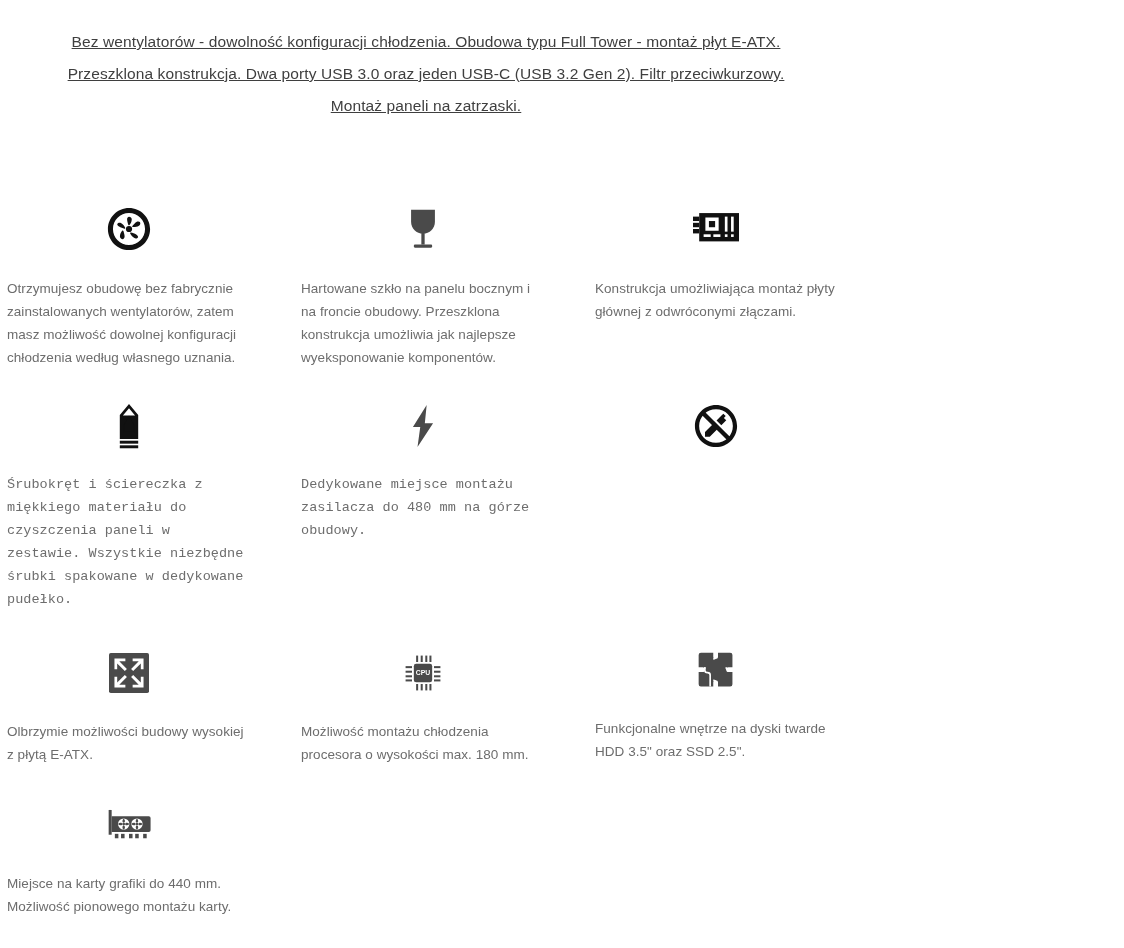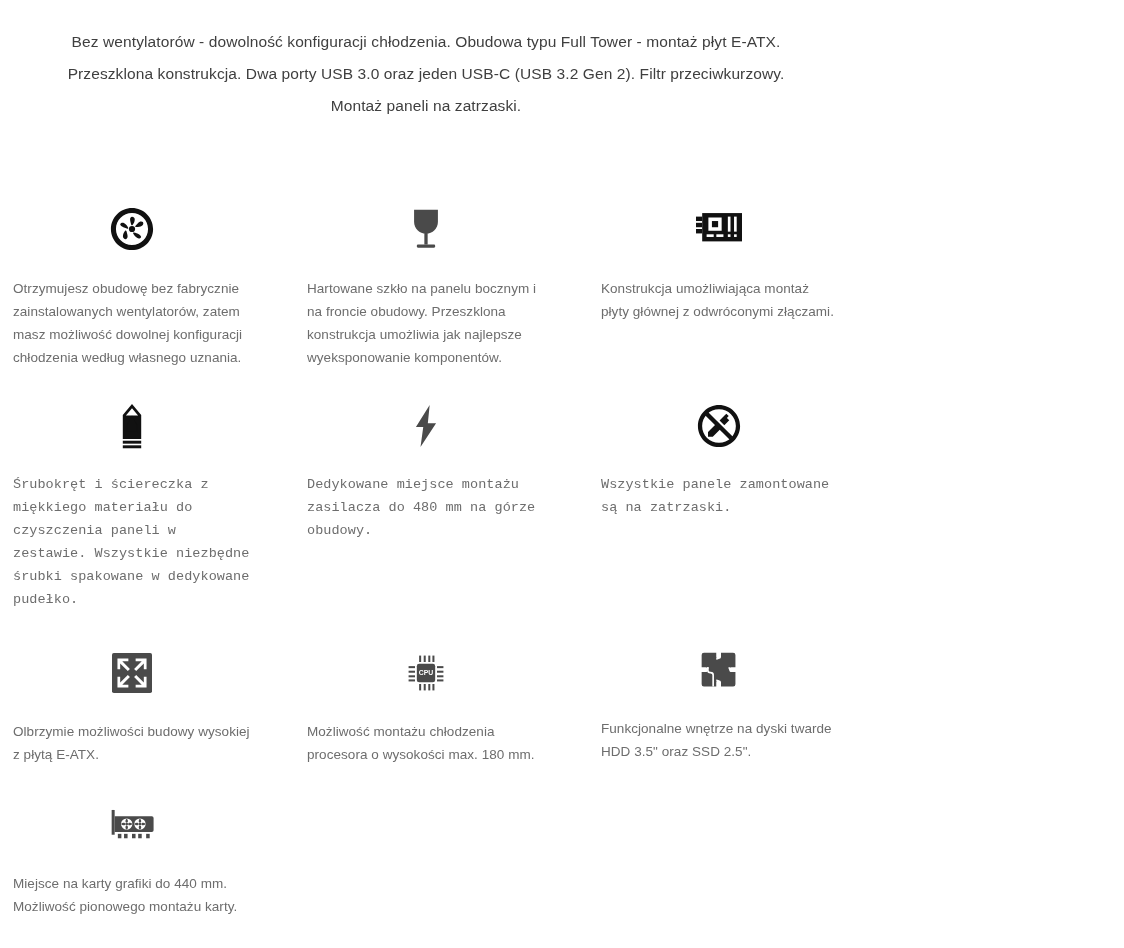--- a/index.html
+++ b/index.html
@@ -20,33 +20,34 @@
   .intro {
     width: 852px;
     margin: 0;
     padding: 26px 8px 0 8px;
     text-align: center;
     font-size: 15.5px;
     line-height: 32px;
     color: #3f3f3f;
     font-weight: 400;
     letter-spacing: 0.1px;
+    text-decoration: underline;
   }
 
   
   .features {
     width: 880px;
     margin: 0;
     padding: 0;
     display: grid;
     grid-template-columns: 294px 294px 292px;
     grid-auto-rows: minmax(0, auto);
   }
   .feature {
-    padding: 0 44px 0 13px;
+    padding: 0 44px 0 7px;
     position: relative;
   }
   .feature-row-1 { margin-top: 76px; }
 
   .icon-wrap {
     height: 62px;
     display: flex;
     align-items: center;
     justify-content: center;
     margin-bottom: 16px;
@@ -151,21 +152,20 @@
 
   <div class="feature r2">
     <div class="icon-wrap">
       <svg width="44" height="44" viewBox="0 0 48 48" aria-hidden="true">
         <path class="dark" d="M24 1C11.3 1 1 11.3 1 24s10.3 23 23 23 23-10.3 23-23S36.7 1 24 1zm0 4.6c10.2 0 18.4 8.2 18.4 18.4S34.2 42.4 24 42.4 5.6 34.2 5.6 24 13.8 5.6 24 5.6z"></path>
         <rect class="dark" x="5" y="21.6" width="38" height="4.8" transform="rotate(45 24 24)"></rect>
         <path class="dark" d="M30 12.5 24.6 18l5.2 5.2 5.4-5.4-2.6-2.6 2-2-2.6-2.6-2 2-.0-.1z"></path>
         <path class="dark" d="M20.2 22.4 12 30.6v5.2h5.2l8.2-8.2-5.2-5.2z"></path>
       </svg>
     </div>
-    <p class="feature-text">Wszystkie panele zamontowane są na zatrzaski.</p>
   </div>
 
   <div class="feature r3">
     <div class="icon-wrap">
       <svg width="40" height="40" viewBox="0 0 44 44" aria-hidden="true">
         <rect class="gray" x="0" y="0" width="44" height="44" rx="2"></rect>
         <path fill="#ffffff" d="M6 6h12v3.2H11.3l8.4 8.4-2.3 2.3-8.4-8.4V18H6V6z"></path>
         <path fill="#ffffff" d="M38 6H26v3.2h6.7l-8.4 8.4 2.3 2.3 8.4-8.4V18H38V6z"></path>
         <path fill="#ffffff" d="M6 38h12v-3.2h-6.7l8.4-8.4-2.3-2.3-8.4 8.4V26H6v12z"></path>
         <path fill="#ffffff" d="M38 38H26v-3.2h6.7l-8.4-8.4 2.3-2.3 8.4 8.4V26H38v12z"></path>

